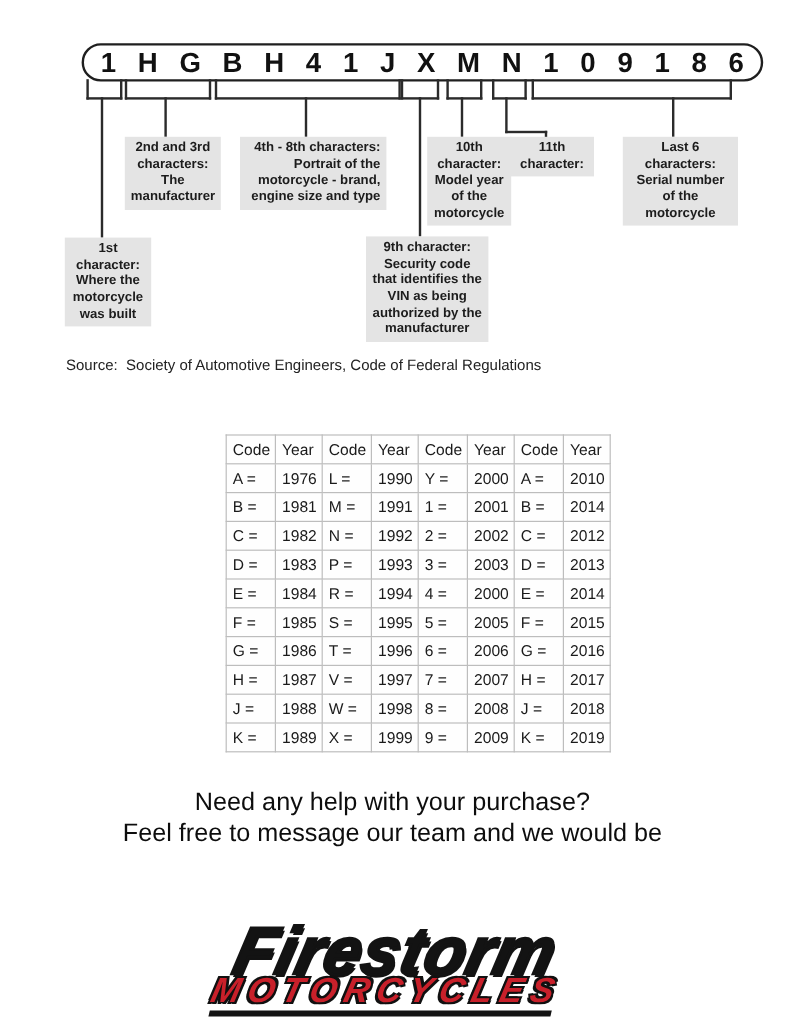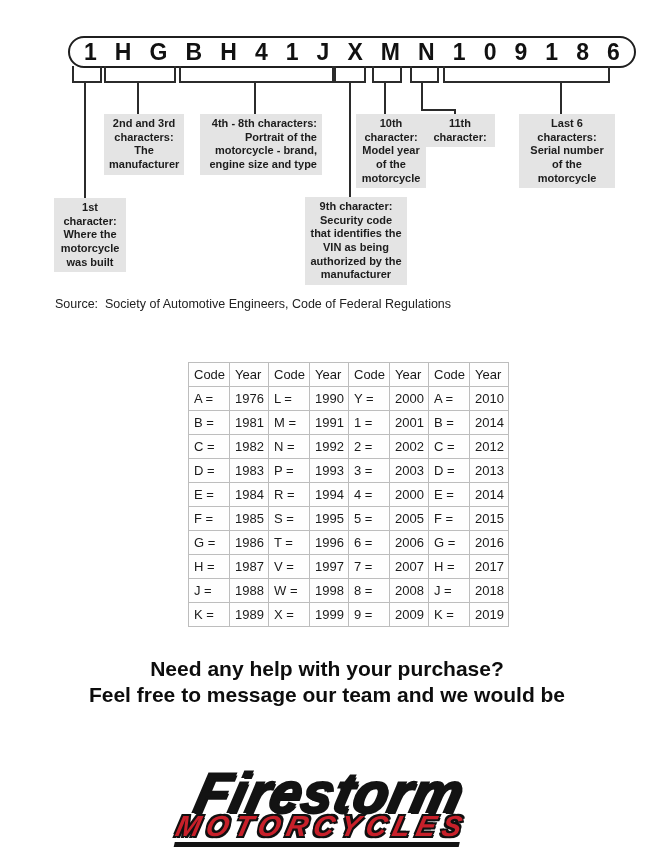--- a/index.html
+++ b/index.html
@@ -85,21 +85,21 @@
   table.year-table th { font-weight: normal; }
   table.year-table .col-code { width: 31px; }
   table.year-table .col-year { width: 27px; }
 
   
   .help {
     position: absolute;
     left: 0; right: 0; top: 656px;
     text-align: center;
     font-size: 21px;
-    font-weight: bold;
+    font-weight: normal;
     line-height: 1.26;
     color: #0d0d0d;
   }
 
   
   .logo {
     position: absolute;
     left: 0; right: 0; top: 766px;
     text-align: center;
   }

